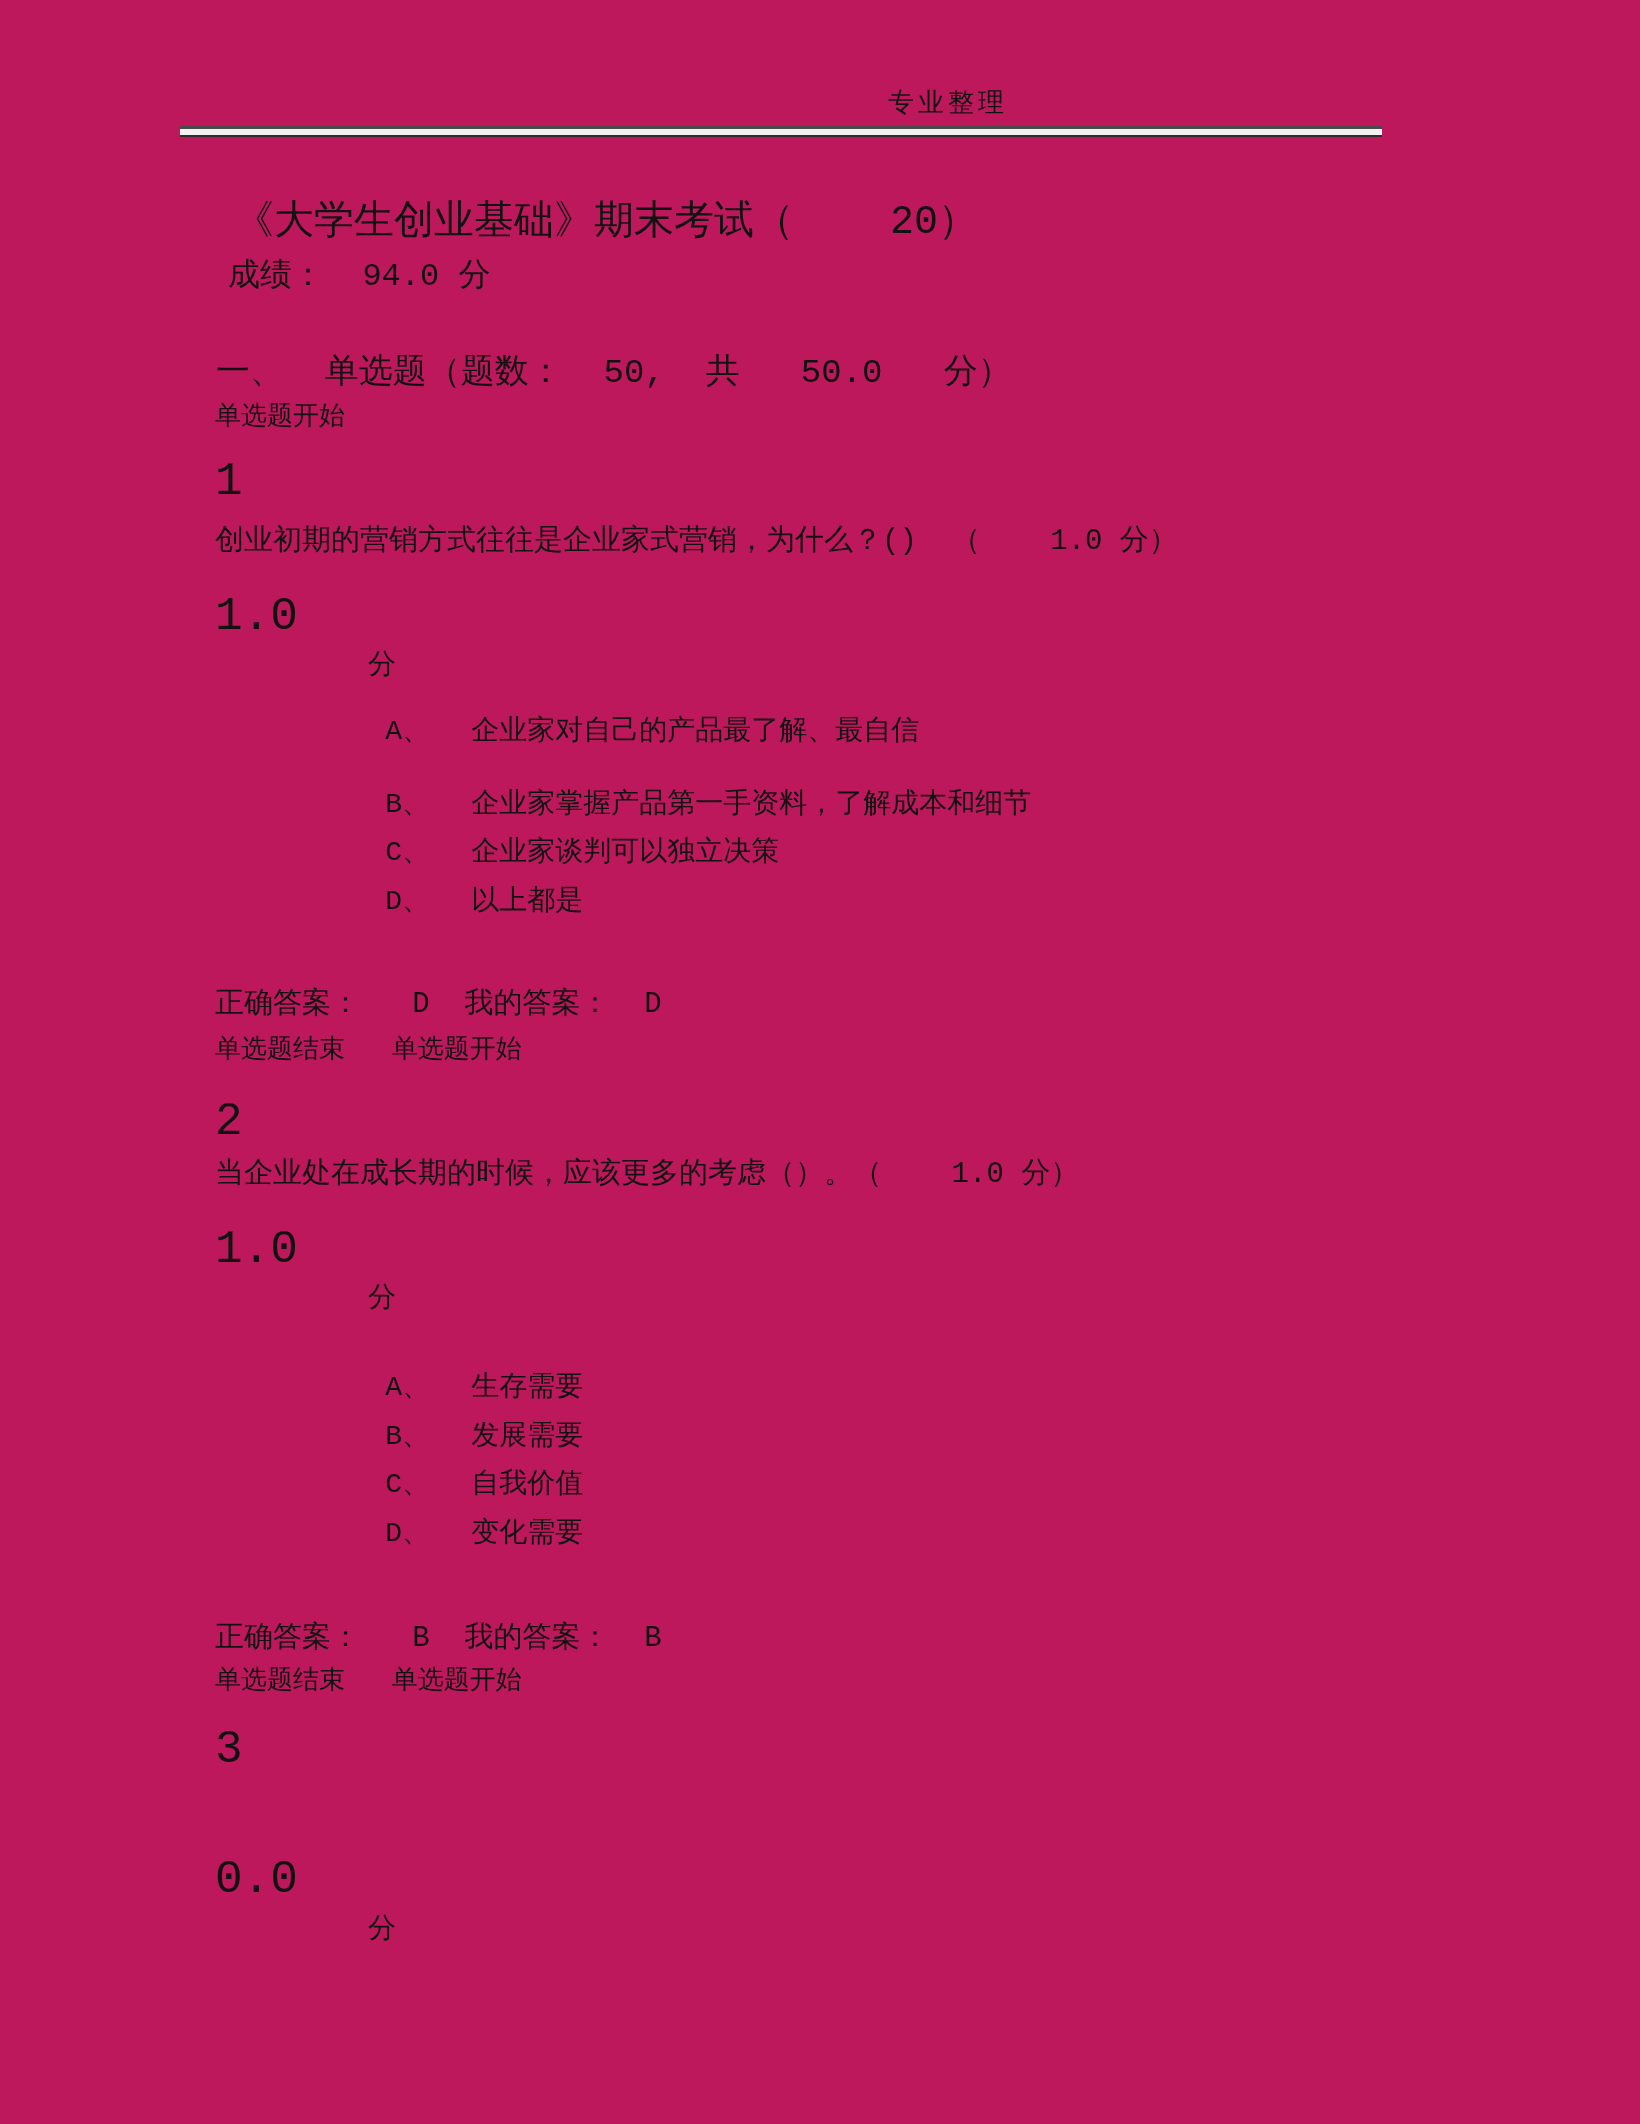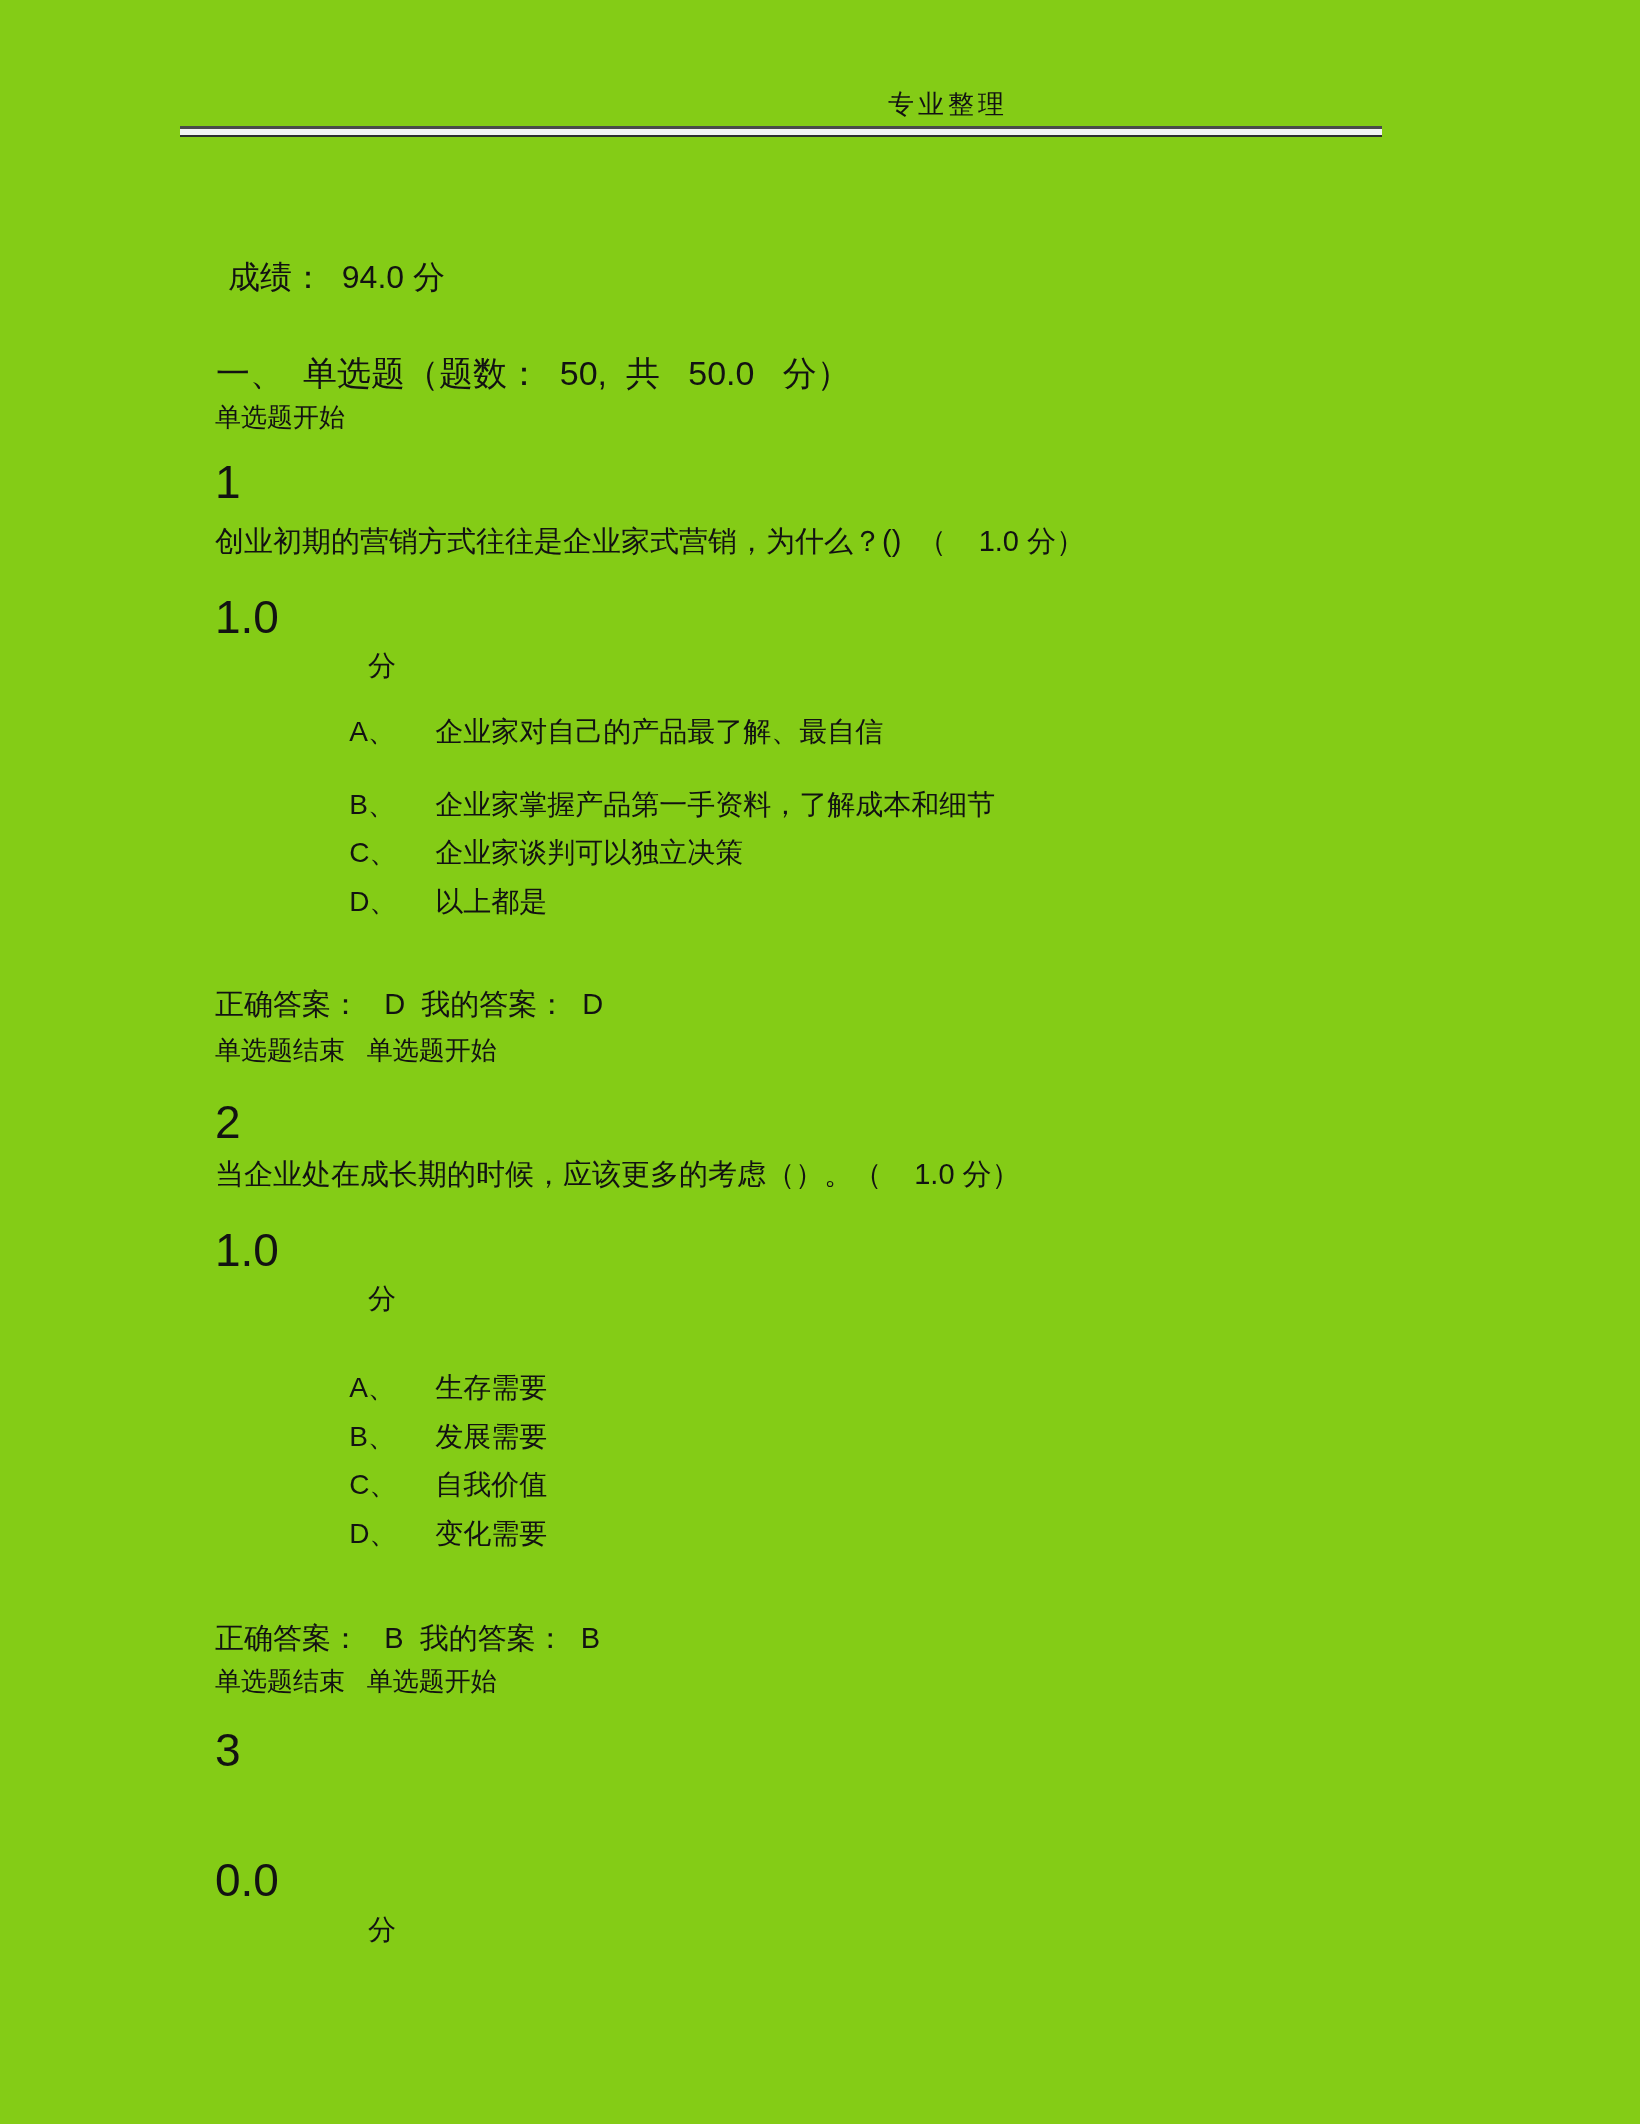--- a/index.html
+++ b/index.html
@@ -4,22 +4,22 @@
 <style>
   html, body {
     margin: 0;
     padding: 0;
     background: #ffffff;
   }
   .page {
     position: relative;
     width: 1640px;
     height: 2124px;
-    background: #84cc16;
-    font-family: Liberation Sans, sans-serif;
+    background: #be185d;
+    font-family: Liberation Mono, monospace;
     color: #121212;
     overflow: hidden;
   }
   .abs { position: absolute; white-space: pre; line-height: 1.15; }
 
   .hdr        { left: 888px;  top: 90px;  font-size: 26px; letter-spacing: 4px; }
   .rule       { position: absolute; left: 180px; top: 126px; width: 1202px; height: 6px;
                 border-top: 3px solid #4a4a4a; border-bottom: 2px solid #2e2e2e; background: #f2f2f2; }
   .title      { left: 234px;  top: 200px; font-size: 40px; }
   .score      { left: 228px;  top: 259px; font-size: 32px; }
@@ -35,20 +35,21 @@
   .divider    { left: 215px;  font-size: 26px; }
 </style>
 </head>
 <body>
 
 <div class="page">
 
   <div class="abs hdr">专业整理</div>
   <div class="rule"></div>
 
+  <div class="abs title">《大学生创业基础》期末考试（    20）</div>
   <div class="abs score">成绩：  94.0 分</div>
   <div class="abs section">一、  单选题（题数：  50,  共   50.0   分）</div>
   <div class="abs marker" style="top:403px">单选题开始</div>
 
   <div class="abs qnum" style="top:456px">1</div>
   <div class="abs qtext" style="top:525px">创业初期的营销方式往往是企业家式营销，为什么？()  （    1.0 分）</div>
   <div class="abs qbig" style="top:591px">1.0</div>
   <div class="abs qunit" style="top:650px">分</div>
 
   <div class="abs opt" style="top:684px">

